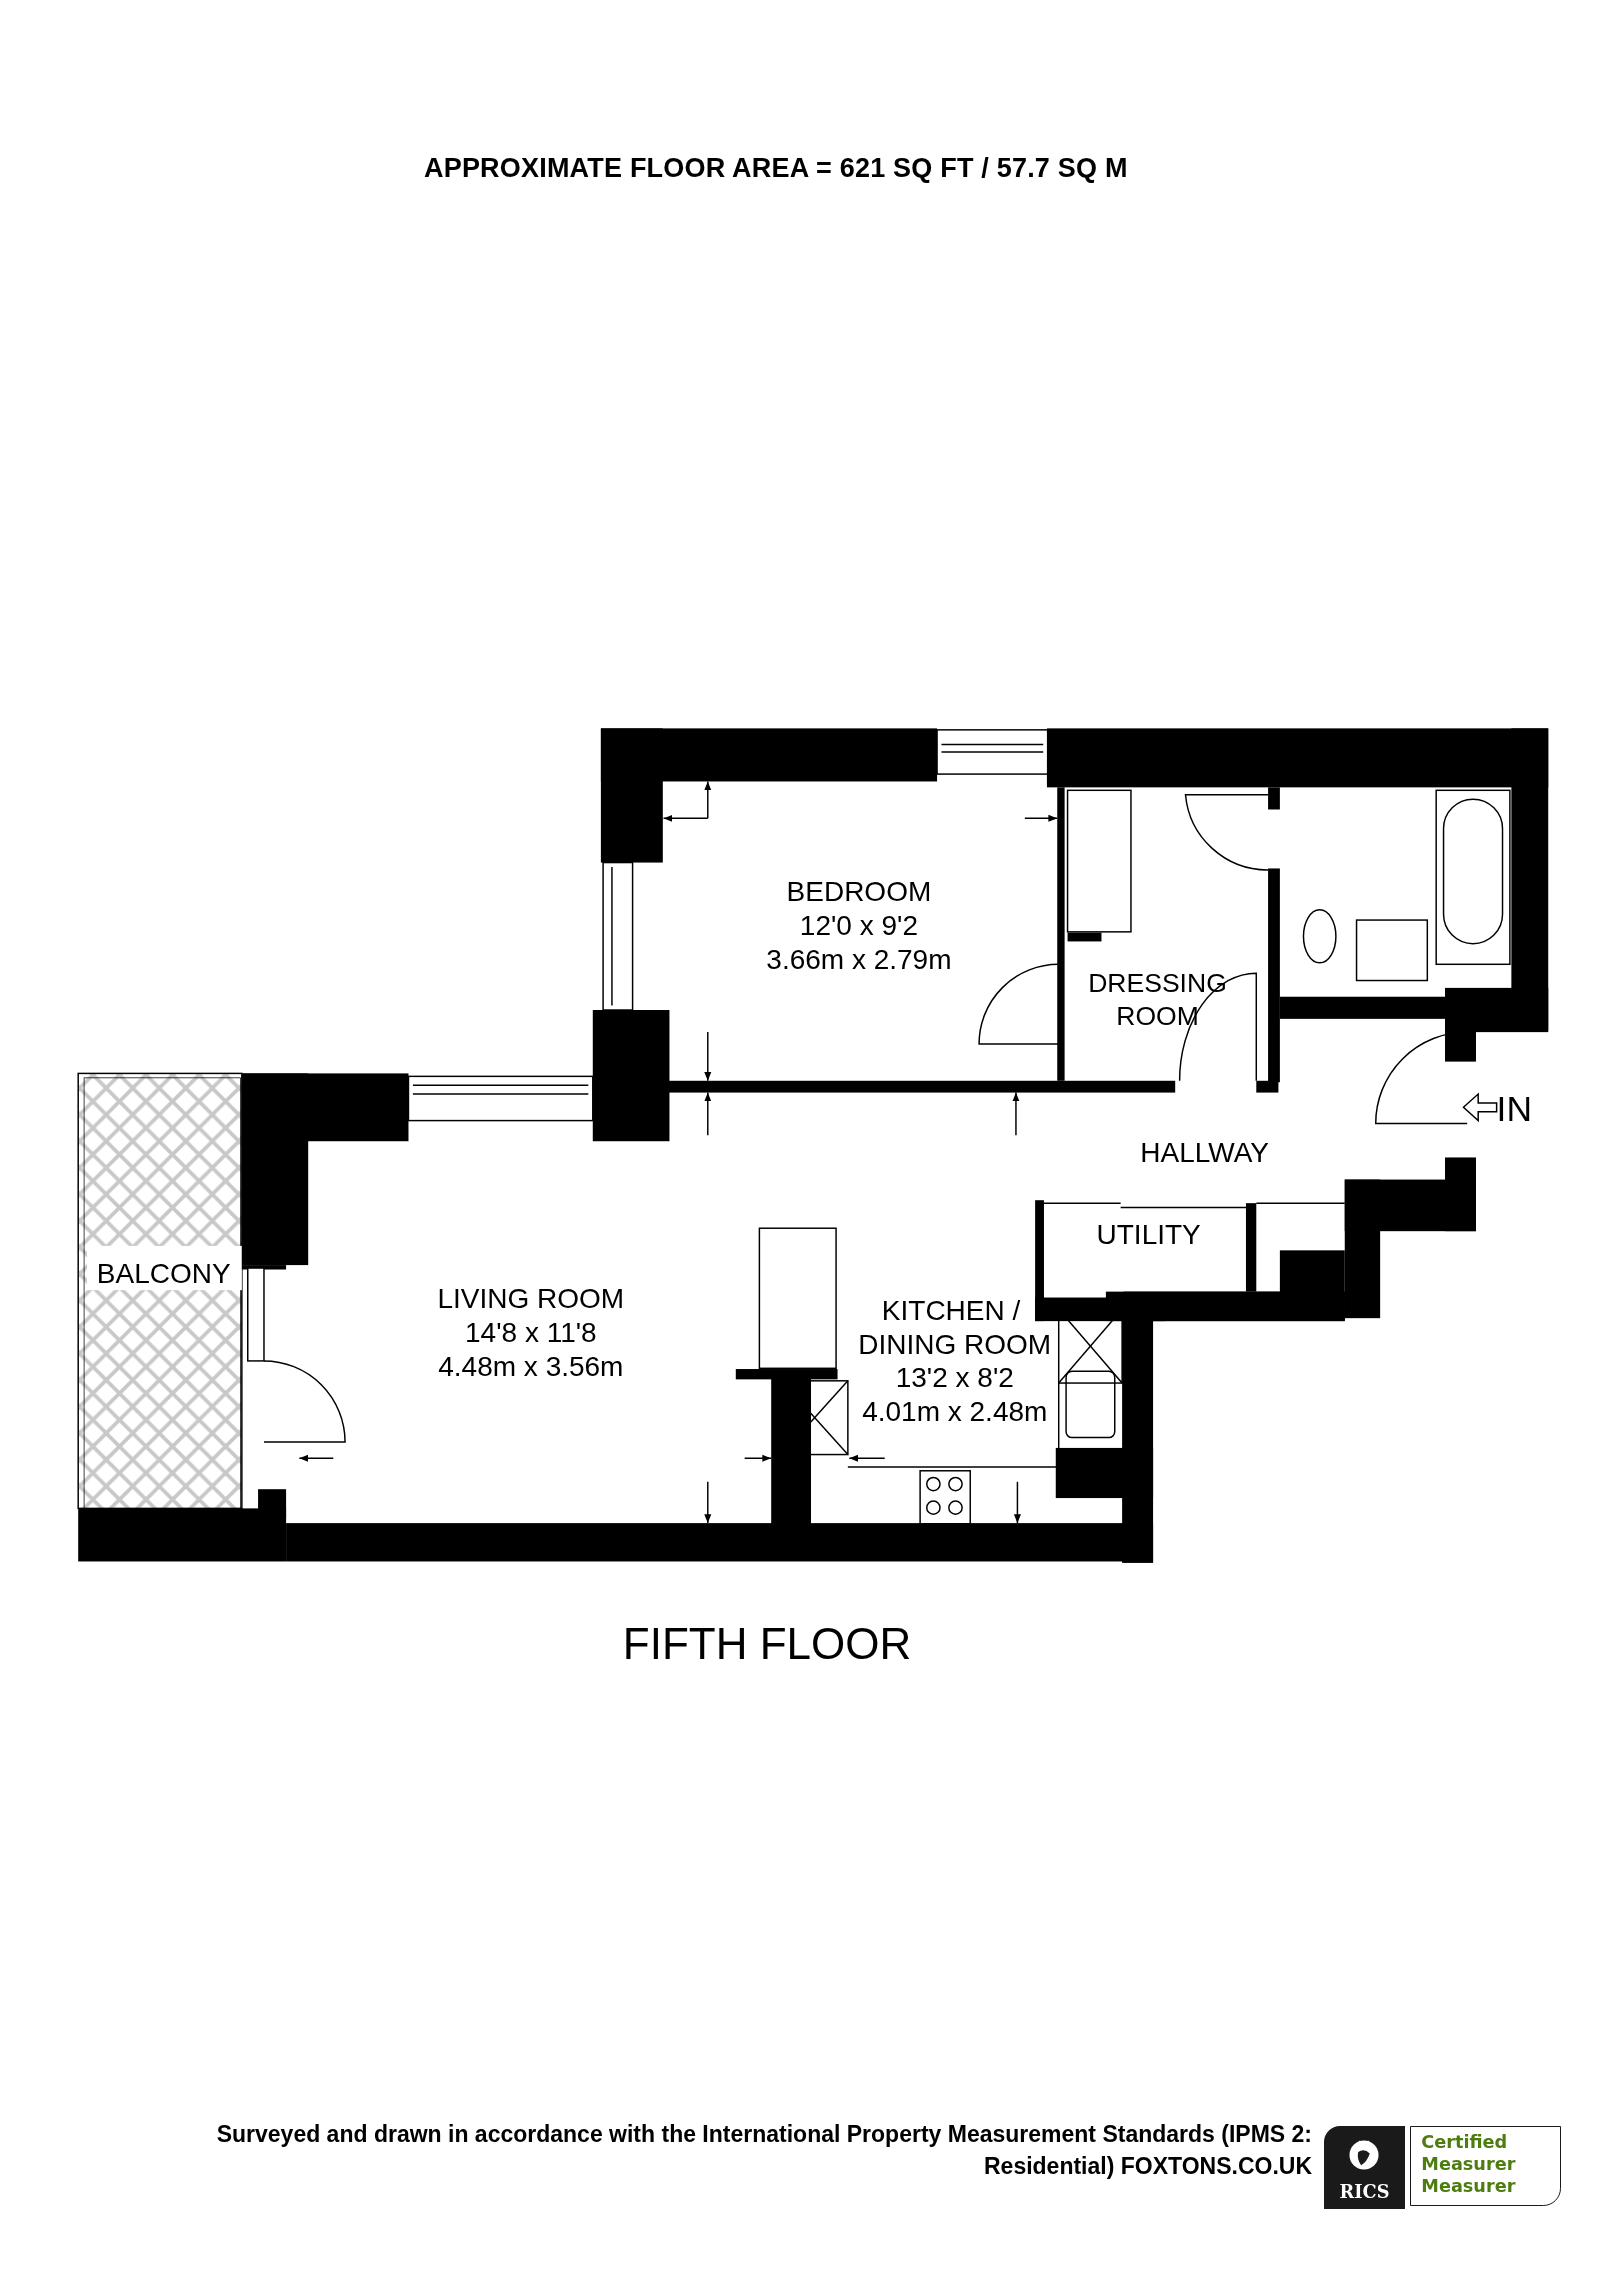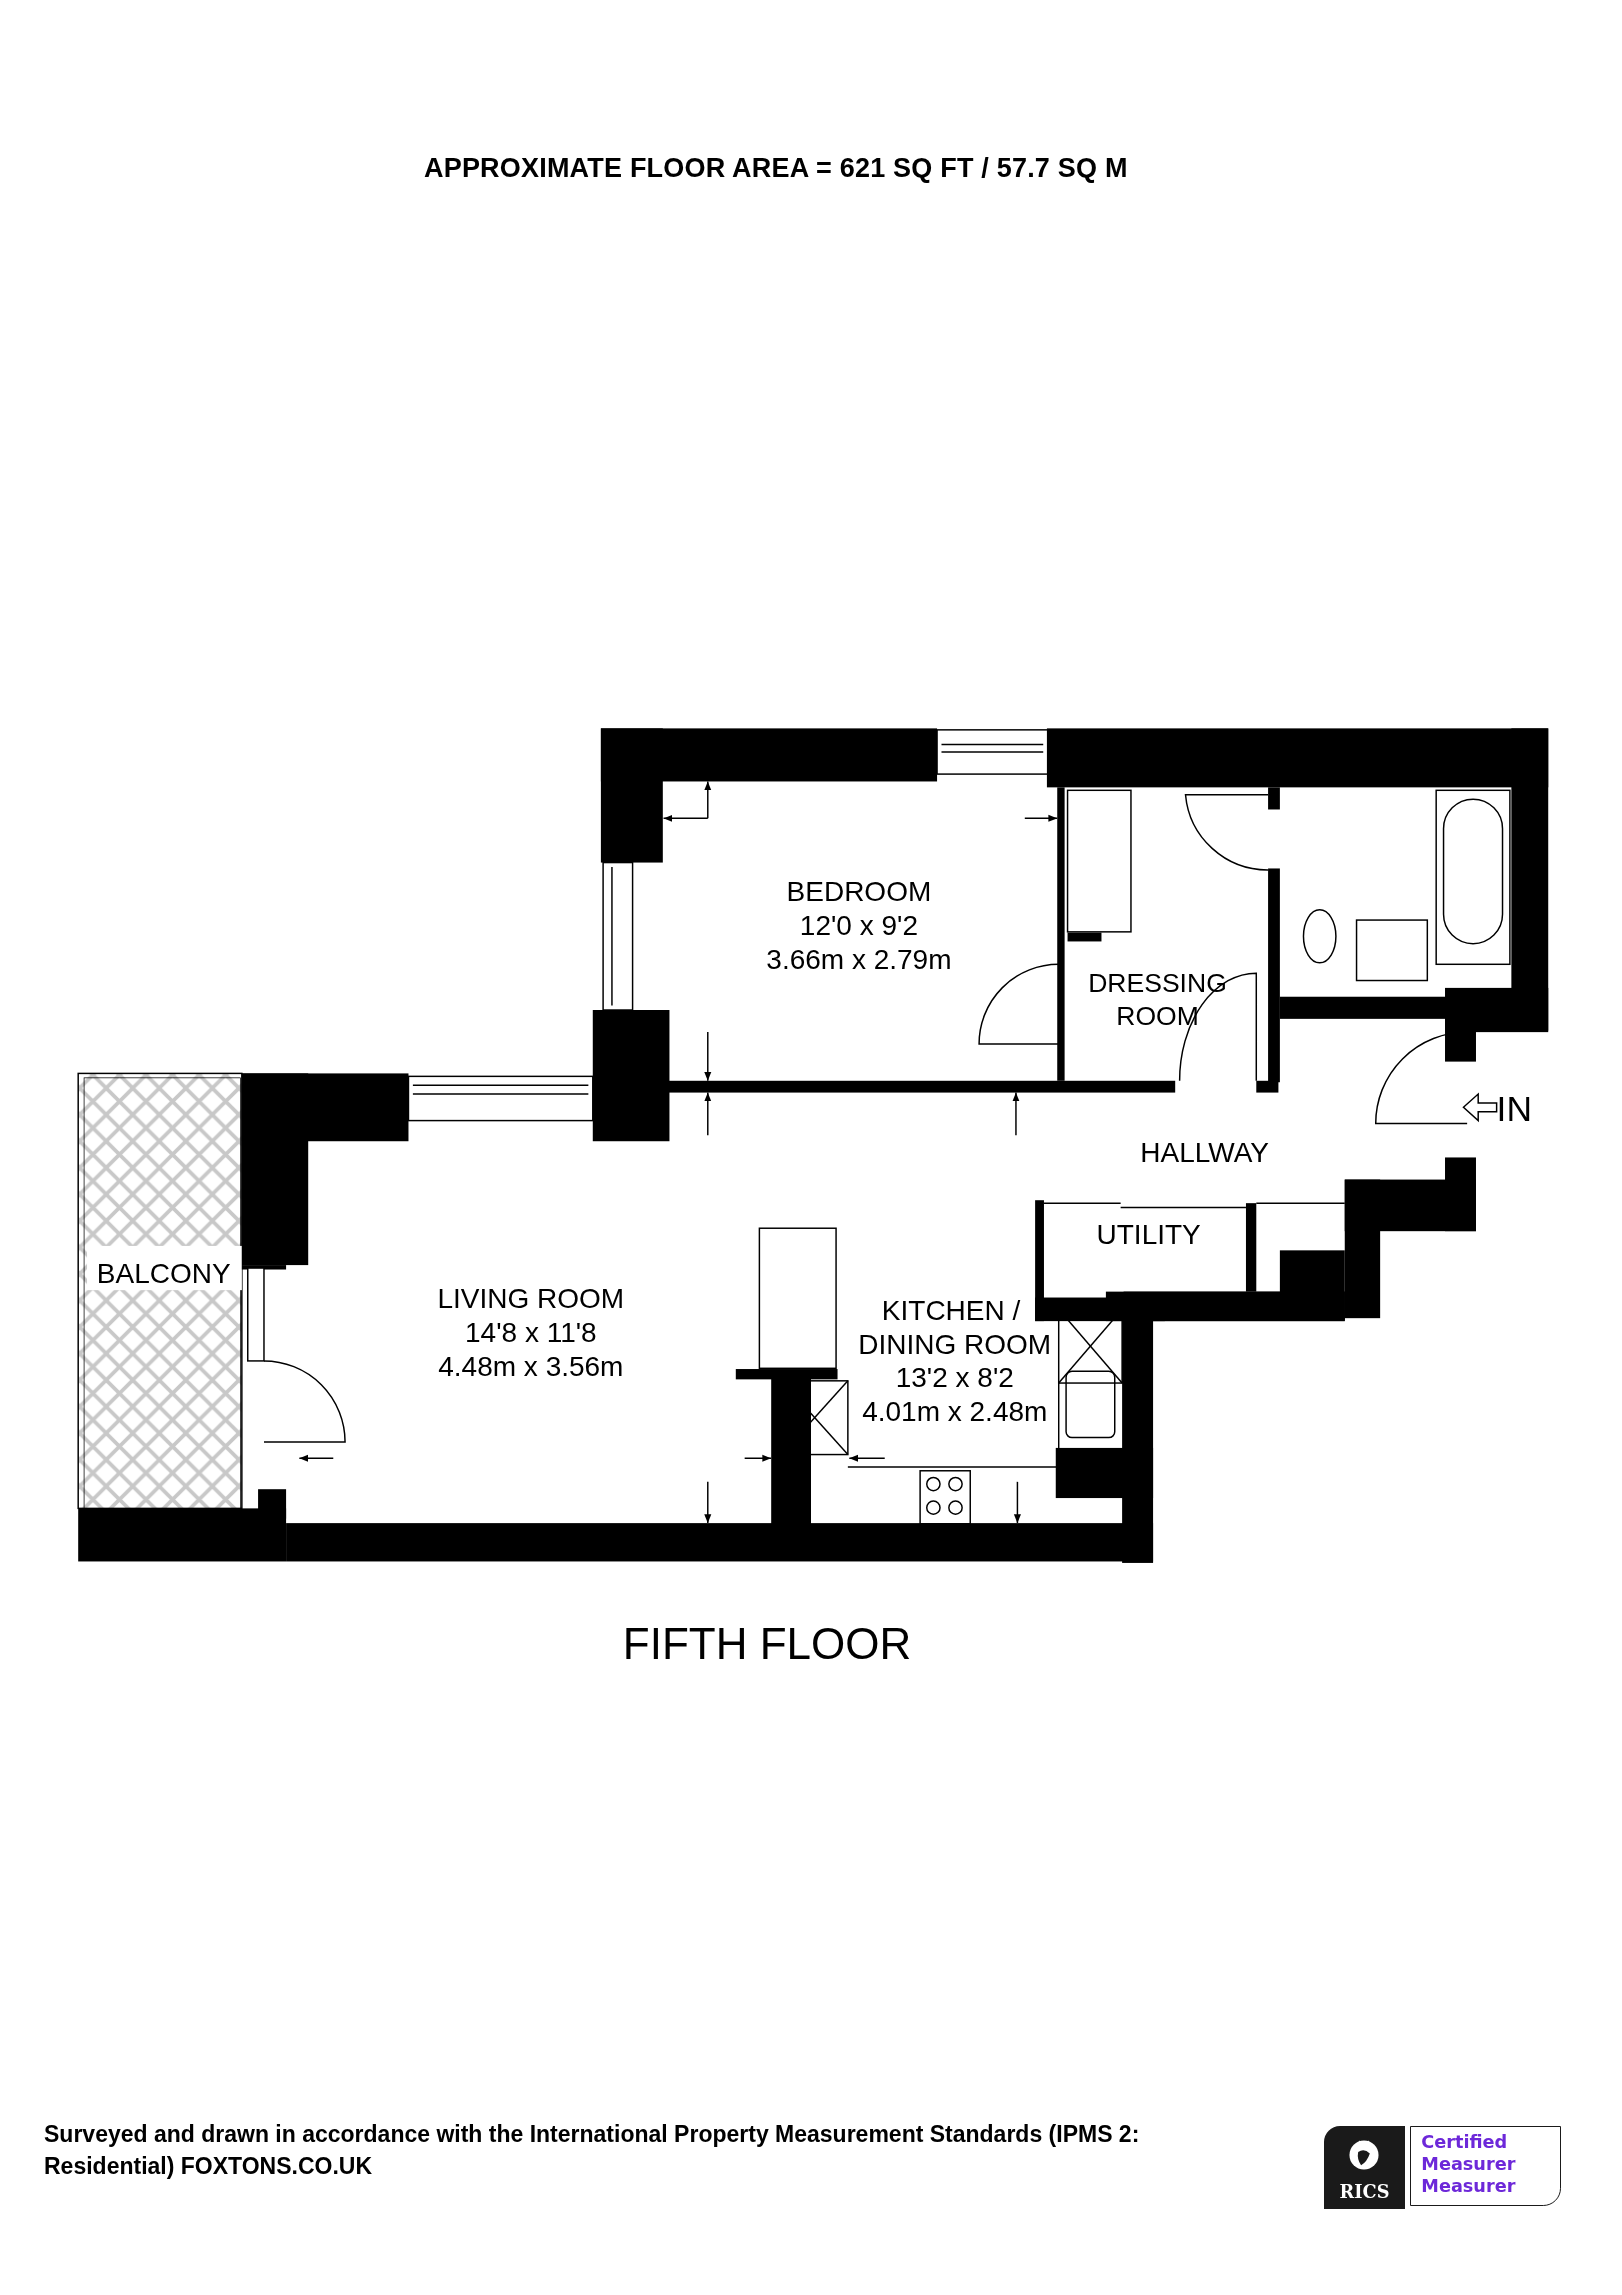--- a/index.html
+++ b/index.html
@@ -6,32 +6,32 @@
   body { width: 1622px; height: 2295px; position: relative; overflow: hidden;
          font-family: "Liberation Sans", sans-serif; color: #000; }
   .area-title { position: absolute; left: 0; top: 153px; width: 1365px; text-align: left;
                 padding-left: 424px; box-sizing: border-box;
                 font-weight: bold; font-size: 27px; letter-spacing: 0.2px; }
   .floor-label { position: absolute; left: 0; top: 1619px; width: 1622px; text-align: center;
                  padding-right: 88px; box-sizing: border-box;
                  font-weight: normal; font-size: 44px; }
   .plan { position: absolute; left: 0; top: 0; }
   .room-label { font-family: "Liberation Sans", sans-serif; font-size: 38px; fill: #000; }
-  .footer-text { position: absolute; left: 44px; top: 2118px; width: 1268px; text-align: left;
+  .footer-text { position: absolute; left: 44px; top: 2118px; width: 1268px; text-align: right;
                  font-weight: bold; font-size: 23px; line-height: 32px; }
   .rics { position: absolute; left: 1324px; top: 2126px; width: 240px; height: 83px; }
   .rics-left { position: absolute; left: 0; top: 0; width: 81px; height: 83px; background: #1a1a1a;
                border-top-left-radius: 16px; }
   .rics-word { position: absolute; left: 0; bottom: 7.4px; width: 81px; text-align: center;
                color: #fff; font-family: "DejaVu Serif", serif; font-weight: bold; font-size: 17.7px; }
   .rics-lion { position: absolute; left: 24px; top: 10.3px; width: 32px; height: 38px; }
   .rics-right { position: absolute; left: 86px; top: 0; width: 151px; height: 80px;
                 border: 1.5px solid #1a1a1a; border-bottom-right-radius: 17.7px; box-sizing: border-box; }
   .rics-cert { position: absolute; left: 10.3px; top: 4.4px; font-family: "DejaVu Sans", sans-serif;
-               font-weight: bold; font-size: 17.7px; line-height: 22px; color: #6d28d9; }
+               font-weight: bold; font-size: 17.7px; line-height: 22px; color: #4d7c0f; }
 </style>
 </head>
 <body>
 
 <div class="area-title">APPROXIMATE FLOOR AREA = 621 SQ FT / 57.7 SQ M</div>
 
 <svg class="plan" width="1622" height="2295" viewBox="0 0 2200 3113" xmlns="http://www.w3.org/2000/svg">
   <defs>
     <pattern id="hatch" width="36" height="36" patternUnits="userSpaceOnUse">
       <path d="M0 0 L36 36 M36 0 L0 36" stroke="#c8c8c8" stroke-width="5"></path>

